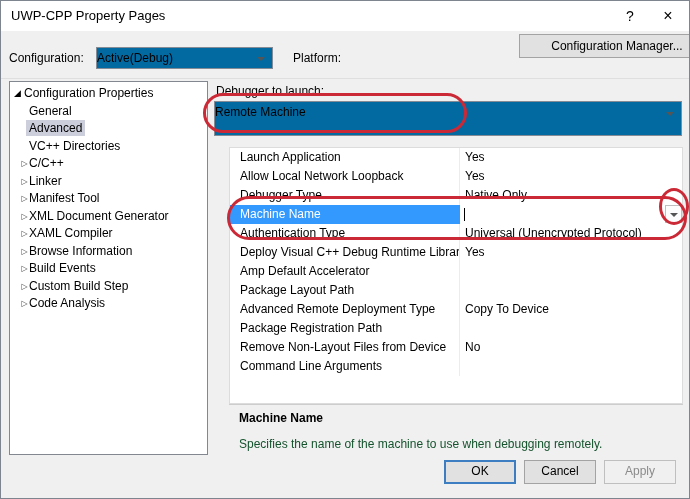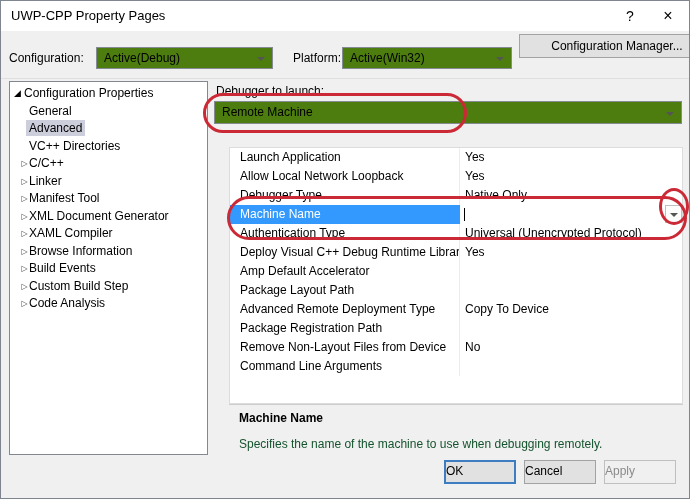--- a/index.html
+++ b/index.html
@@ -8,21 +8,21 @@
 
   
   .titlebar{position:absolute;left:0;top:0;width:100%;height:30px;background:#ffffff}
   .title{position:absolute;left:10px;top:7px;font-size:13px;white-space:nowrap}
   .tb-btn{position:absolute;top:0;height:30px;width:34px;text-align:center;line-height:30px;cursor:default}
   .tb-help{right:42px;font-size:14px}
   .tb-close{right:4px;font-size:16px}
 
   
   .lbl{position:absolute;white-space:nowrap}
-  .combo{position:absolute;background:#4d7c0f;border:1px solid #848b94;line-height:20px;padding-left:7px;white-space:nowrap;overflow:hidden}
+  .combo{position:absolute;background:#0369a1;border:1px solid #848b94;line-height:20px;white-space:nowrap;overflow:hidden}
   .combo .ca{position:absolute;right:7px;top:9px;width:0;height:0;border-left:4px solid transparent;border-right:4px solid transparent;border-top:4px solid #555}
   .btn{position:absolute;background:#e1e1e1;border:1px solid #a3a3a3;text-align:center;font-size:12px;line-height:22px;white-space:nowrap}
   .hline{position:absolute;left:0;width:690px;height:1px;background:#dfdfdf}
 
   
   .tree{position:absolute;left:8px;top:80px;width:199px;height:374px;background:#fff;border:1px solid #828790;padding-top:3px;overflow:hidden}
   .ti{position:relative;height:17.5px;line-height:17.5px;white-space:nowrap;overflow:hidden}
   .ti .arr{position:absolute;left:9px;top:0;width:11px;text-align:center;font-size:8px;color:#4a4a4a}
   .ti.root .arr{left:2px;font-size:9px;color:#000}
   .ti .tl{margin-left:16px;padding:1px 3px}
@@ -38,21 +38,21 @@
   .caret{position:absolute;left:4px;top:3px;width:1px;height:13px;background:#000}
   .cellcombo{position:absolute;right:0;top:0;width:17px;height:18px;border:1px solid #bfbfbf;background:#fdfdfd}
   .cellcombo .ca2{position:absolute;left:4px;top:7px;width:0;height:0;border-left:4px solid transparent;border-right:4px solid transparent;border-top:4px solid #555}
 
   
   .desc{position:absolute;left:228px;top:403px;width:454px;height:50px;background:#f0f0f0;border-top:1px solid #cdcdcd}
   .desc .dt{position:absolute;left:10px;top:6px;font-weight:bold}
   .desc .dx{position:absolute;left:10px;top:32px;color:#14532d;white-space:nowrap}
 
   
-  .bbtn{position:absolute;top:459px;width:72px;height:24px;background:#e1e1e1;border:1px solid #a3a3a3;line-height:21px}
+  .bbtn{position:absolute;top:459px;width:72px;height:24px;background:#e1e1e1;border:1px solid #a3a3a3;text-align:center;line-height:21px}
   .bbtn.ok{left:443px;border:2px solid #3d7ec2}
   .bbtn.cancel{left:523px}
   .bbtn.apply{left:603px;background:#f0f0f0;border-color:#bfbfbf;color:#8b8b8b}
 
   
   .anno{position:absolute;border:3px solid #cc2936;pointer-events:none;background:transparent}
   .anno.r1{left:202px;top:92px;width:264px;height:40px;border-radius:20px}
   .anno.r2{left:226px;top:195px;width:460px;height:44px;border-radius:22px}
   .anno.r3{left:658px;top:187px;width:30px;height:37px;border-radius:50%}
 </style>
@@ -66,24 +66,20 @@
     <div class="tb-btn tb-help">?</div>
     <div class="tb-btn tb-close">×</div>
   </div>
 
   <div class="lbl" style="left:8px;top:50px">Configuration:</div>
   <div class="combo" style="left:95px;top:46px;width:177px;height:22px">
     <span>Active(Debug)</span>
     <span class="ca"></span>
   </div>
   <div class="lbl" style="left:292px;top:50px">Platform:</div>
-  <div class="combo" style="left:341px;top:46px;width:170px;height:22px">
-    <span>Active(Win32)</span>
-    <span class="ca"></span>
-  </div>
   <div class="btn" style="left:518px;top:33px;width:196px;height:24px">Configuration Manager...</div>
   <div class="hline" style="top:77px"></div>
 
   <div class="tree">
     <div class="ti root">
       <span class="arr">◢</span>
       <span class="tl">Configuration Properties</span>
     </div>
     <div class="ti">
       <span class="tl">General</span>
@@ -126,21 +122,21 @@
       <span class="arr">▷</span>
       <span class="tl">Custom Build Step</span>
     </div>
     <div class="ti">
       <span class="arr">▷</span>
       <span class="tl">Code Analysis</span>
     </div>
   </div>
 
   <div class="lbl" style="left:215px;top:83px">Debugger to launch:</div>
-  <div class="combo" style="left:213px;top:100px;width:468px;height:23px">
+  <div class="combo" style="left:213px;top:100px;width:468px;height:35px">
     <span>Remote Machine</span>
     <span class="ca" style="top:10px"></span>
   </div>
 
   <div class="grid">
     <div class="grow">
       <div class="gname">Launch Application</div>
       <div class="gval">Yes</div>
     </div>
     <div class="grow">

